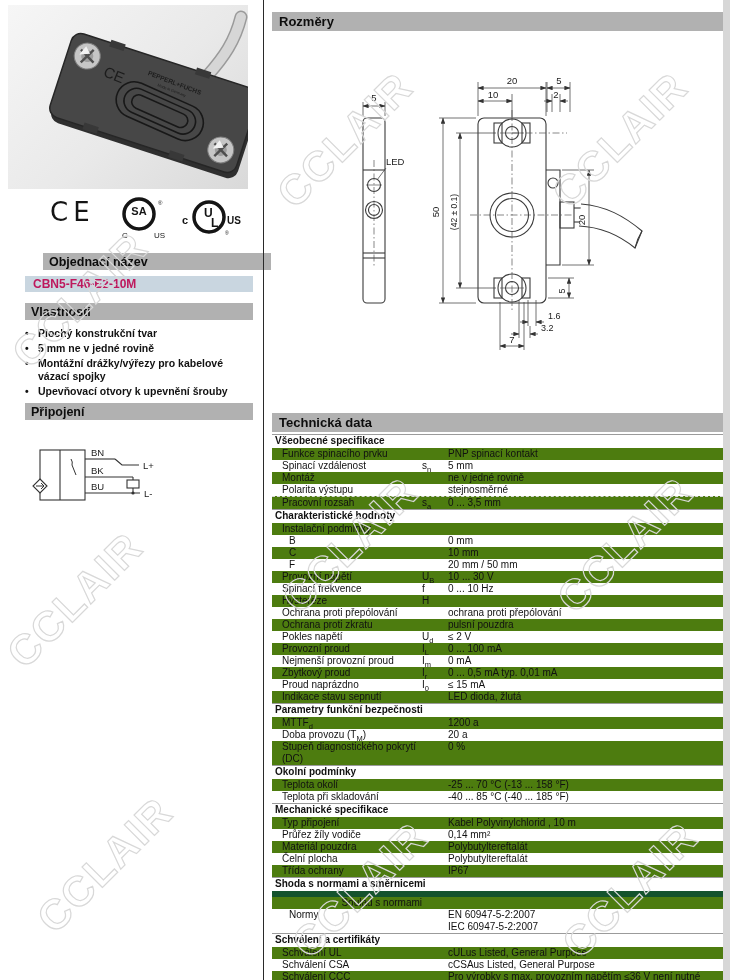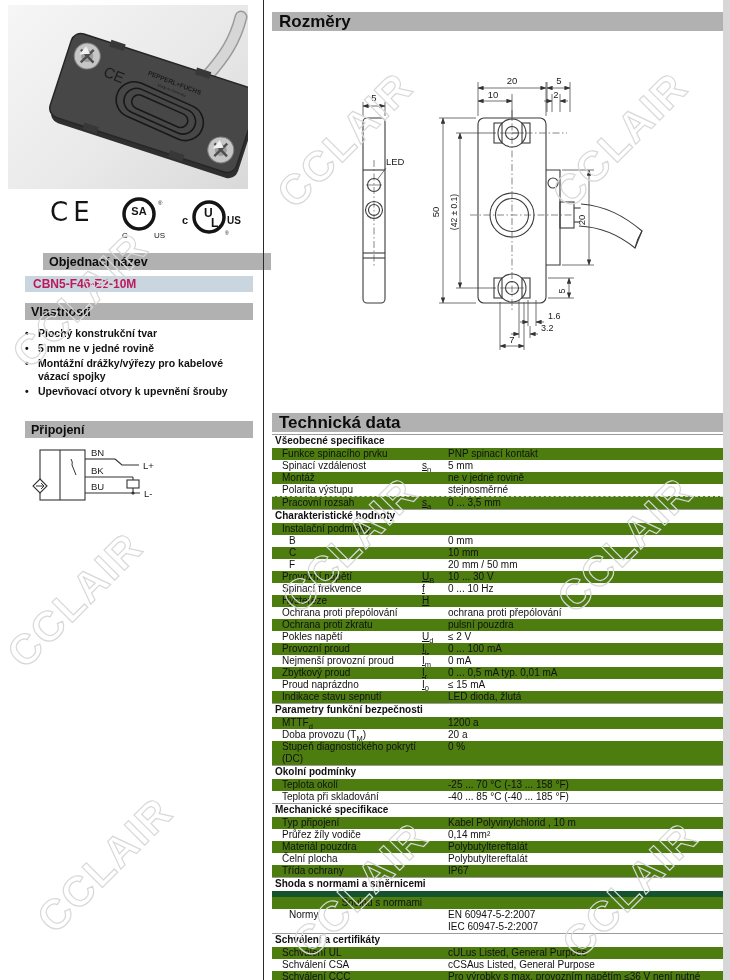--- a/index.html
+++ b/index.html
@@ -5,21 +5,21 @@
   html,body{margin:0;padding:0;background:#e9e9e9;}
   #page{position:relative;width:730px;height:980px;background:#ffffff;
         font-family:"Liberation Sans", sans-serif;color:#111;overflow:hidden;}
   .abs{position:absolute;}
   
   #col-divider{left:263px;top:0;width:1px;height:980px;background:#2a2a2a;}
   #right-edge{left:723px;top:0;width:7px;height:980px;background:#d7d7d7;}
   
   .bar{background:#b1b1b1;font-weight:bold;color:#0d0d0d;display:flex;align-items:center;}
   .bar-left{left:25px;width:228px;height:17px;font-size:12.5px;padding-left:6px;box-sizing:border-box;}
-  .bar-right{left:272px;width:451px;height:19px;font-size:17px;padding-left:7px;box-sizing:border-box;}
+  .bar-right{left:272px;width:451px;height:19px;font-size:13px;padding-left:7px;box-sizing:border-box;}
   
   #photo-wrap{left:8px;top:5px;width:240px;height:184px;
       background:linear-gradient(135deg,#f6f6f6 0%,#e9e9e9 55%,#d9d9d9 100%);}
   
   #product-name{left:25px;top:276px;width:228px;height:16px;background:#c9d6e0;
       color:#be185d;font-weight:bold;font-size:12px;display:flex;align-items:center;
       padding-left:8px;box-sizing:border-box;}
   
   #features{left:25px;top:325px;width:228px;}
   .feat{display:flex;gap:7px;font-weight:bold;font-size:10.5px;line-height:13px;margin-top:2px;}
@@ -30,21 +30,21 @@
   
   #tech-table{left:272px;top:434px;width:451px;}
   .trow{display:flex;align-items:flex-start;min-height:12px;font-size:10px;line-height:12px;}
   .trow.shade{background:#4d7c0f;}
   .trow.dash{border-top:1px dashed #d8d8d8;justify-content:center;}
   .trow.tl{border-top:6px solid #14532d;text-align:right;}
   .trow.sec{border-top:1px solid #9b9b9b;font-weight:bold;padding-top:0;min-height:13px;}
   .c-label{width:150px;box-sizing:border-box;padding-left:10px;flex:0 0 150px;}
   .sec .c-label{padding-left:3px;width:440px;flex:0 0 440px;}
   .c-label.i2{padding-left:17px;}
-  .c-sym{width:26px;flex:0 0 26px;text-decoration:underline;}
+  .c-sym{width:26px;flex:0 0 26px;}
   .c-val{flex:1;padding-right:2px;}
   sub{font-size:7.5px;line-height:0;}
   
   #wm{left:0;top:0;pointer-events:none;}
   svg text{font-family:"Liberation Sans", sans-serif;}
 </style>
 </head>
 <body>
 
 <div id="page">
@@ -127,21 +127,21 @@
       <div class="feat">
         <span class="dot">•</span>
         <span>Montážní drážky/výřezy pro kabelové vázací spojky</span>
       </div>
       <div class="feat">
         <span class="dot">•</span>
         <span>Upevňovací otvory k upevnění šrouby</span>
       </div>
     </div>
 
-  <div class="abs bar bar-left" style="top:421px;">Připojení</div>
+  <div class="abs bar bar-left" style="top:403px;">Připojení</div>
 
   <svg class="abs" style="left:25px;top:443px;" width="160" height="72" viewBox="0 0 160 72">
     <g stroke="#333" stroke-width="1.1" fill="none">
       <rect x="15" y="7" width="45" height="50"></rect>
       <line x1="35" y1="7" x2="35" y2="57"></line>
 
       <g>
         <polygon points="15,36 22,43 15,50 8,43" fill="#fff"></polygon>
         <path d="M11,43 h8 M16,40 l3,3 -3,3" stroke-width="1"></path>
       </g>

